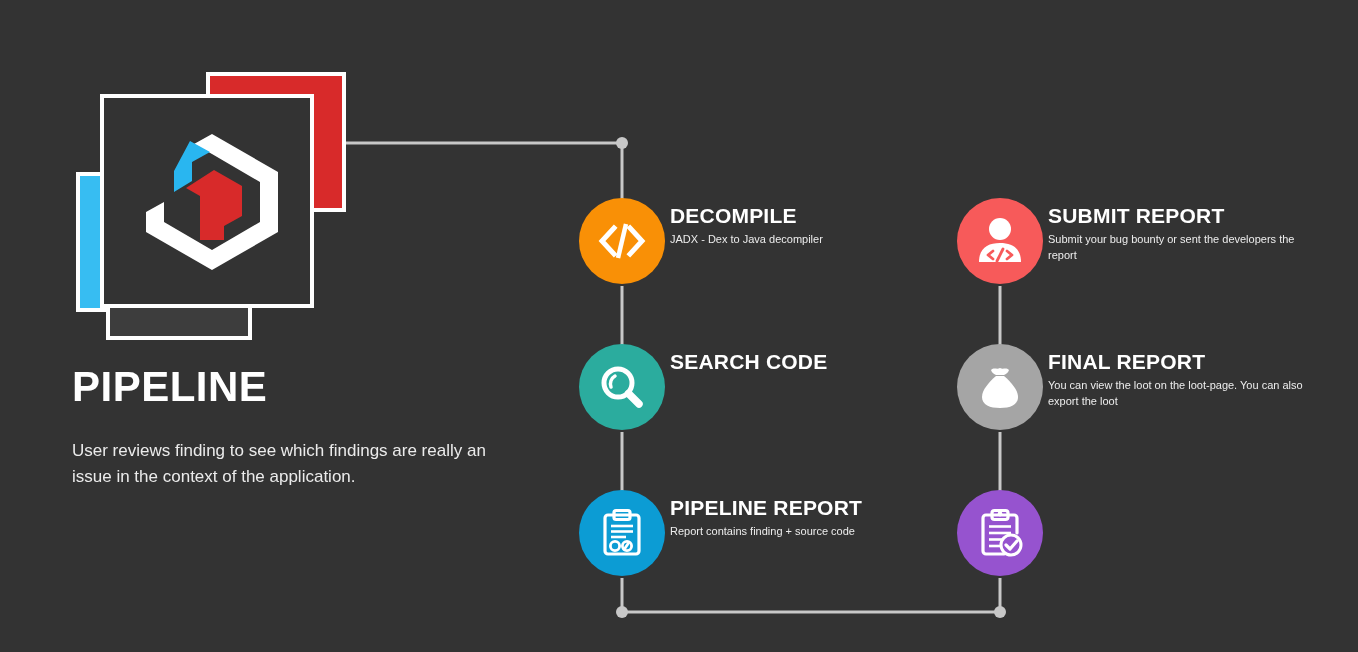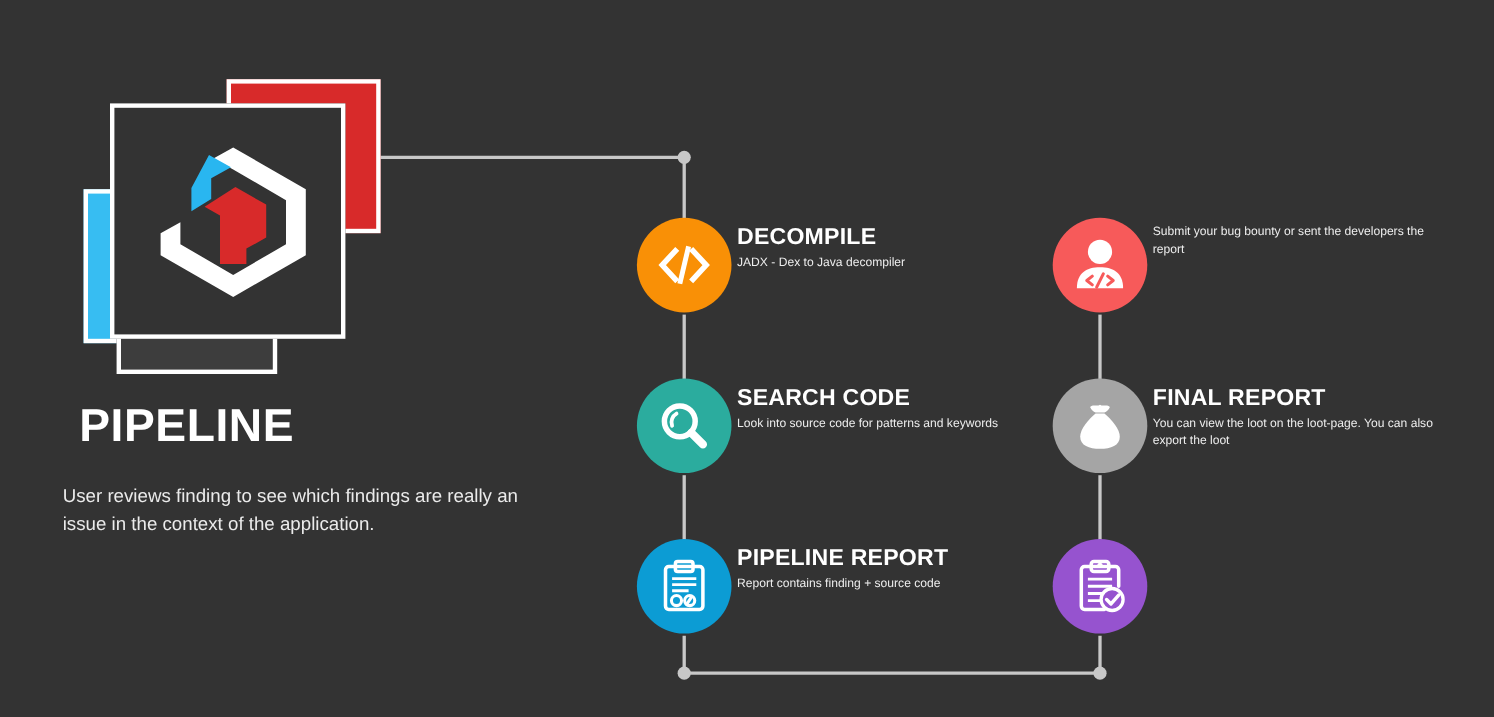--- a/index.html
+++ b/index.html
@@ -34,21 +34,21 @@
 
   #logo-mark { position: absolute; left: 126px; top: 120px; width: 164px; height: 164px; }
 
   
   #page-title {
     position: absolute; left: 72px; top: 366px;
     font-size: 42px; font-weight: bold; color: #ffffff;
     letter-spacing: 0.5px; margin: 0; line-height: 1;
   }
   #lead-text {
-    position: absolute; left: 57px; top: 438px; width: 452px;
+    position: absolute; left: 72px; top: 438px; width: 452px;
     font-size: 17px; color: #ebebeb; line-height: 1.5; margin: 0;
   }
 
   
   #connectors { position: absolute; left: 0; top: 0; width: 1358px; height: 652px; pointer-events: none; }
 
   
   .step { position: absolute; }
   .step-bullet {
     position: absolute; left: 0; top: 0;
@@ -134,21 +134,20 @@
   <div class="step" id="step-search-code">
     <div class="step-bullet" style="background:#2BAC9E">
       <svg class="icon-svg" width="52" height="52" viewBox="0 0 52 52">
         <circle cx="22" cy="22" r="14" stroke="#fff" stroke-width="5" fill="none"></circle>
         <path d="M15 26 A 9 9 0 0 1 19 15" stroke="#fff" stroke-width="3.5" fill="none" stroke-linecap="round"></path>
         <path d="M32.5 32.5 L43 43" stroke="#fff" stroke-width="7.5" fill="none" stroke-linecap="round"></path>
       </svg>
     </div>
     <div class="step-body w-left">
       <p class="step-title">SEARCH CODE</p>
-      <p class="step-desc">Look into source code for patterns and keywords</p>
     </div>
   </div>
 
   <div class="step" id="step-generate-report">
     <div class="step-bullet" style="background:#0C9CD4">
       <svg class="icon-svg" width="52" height="52" viewBox="0 0 52 52">
         <rect x="9" y="8" width="34" height="39" rx="3" stroke="#fff" stroke-width="3.2" fill="none"></rect>
         <rect x="18" y="3.5" width="16" height="9" rx="2" stroke="#fff" stroke-width="3.2" fill="none"></rect>
         <line x1="15" y1="19" x2="37" y2="19" stroke="#fff" stroke-width="2.6"></line>
         <line x1="15" y1="24.5" x2="37" y2="24.5" stroke="#fff" stroke-width="2.6"></line>
@@ -168,20 +167,21 @@
     <div class="step-bullet" style="background:#F75A5A">
       <svg class="icon-svg" width="54" height="54" viewBox="0 0 54 54">
         <circle cx="27" cy="15" r="11" fill="#fff"></circle>
         <path d="M6 48 C 6 34 15 29 27 29 C 39 29 48 34 48 48 Z" fill="#fff"></path>
         <path d="M20 37 L15 41 L20 45" stroke="#F75A5A" stroke-width="2.8" fill="none" stroke-linecap="round" stroke-linejoin="round"></path>
         <path d="M34 37 L39 41 L34 45" stroke="#F75A5A" stroke-width="2.8" fill="none" stroke-linecap="round" stroke-linejoin="round"></path>
         <path d="M30 35 L24 47" stroke="#F75A5A" stroke-width="2.8" stroke-linecap="round"></path>
       </svg>
     </div>
     <div class="step-body w-right">
+      <p class="step-title">SUBMIT REPORT</p>
       <p class="step-desc">Submit your bug bounty or sent the developers the report</p>
     </div>
   </div>
 
   <div class="step" id="step-final-report">
     <div class="step-bullet" style="background:#A5A5A5">
       <svg class="icon-svg" width="50" height="50" viewBox="0 0 50 50">
         <path d="M16 8 C 19 5 22 8 25 6 C 28 8 31 5 34 8 C 33 11 31 12 29 13 L 21 13 C 19 12 17 11 16 8 Z" fill="#fff"></path>
         <path d="M21 14 C 14 20 7 28 7 35 C 7 43 15 46 25 46 C 35 46 43 43 43 35 C 43 28 36 20 29 14 Z" fill="#fff"></path>
       </svg>

